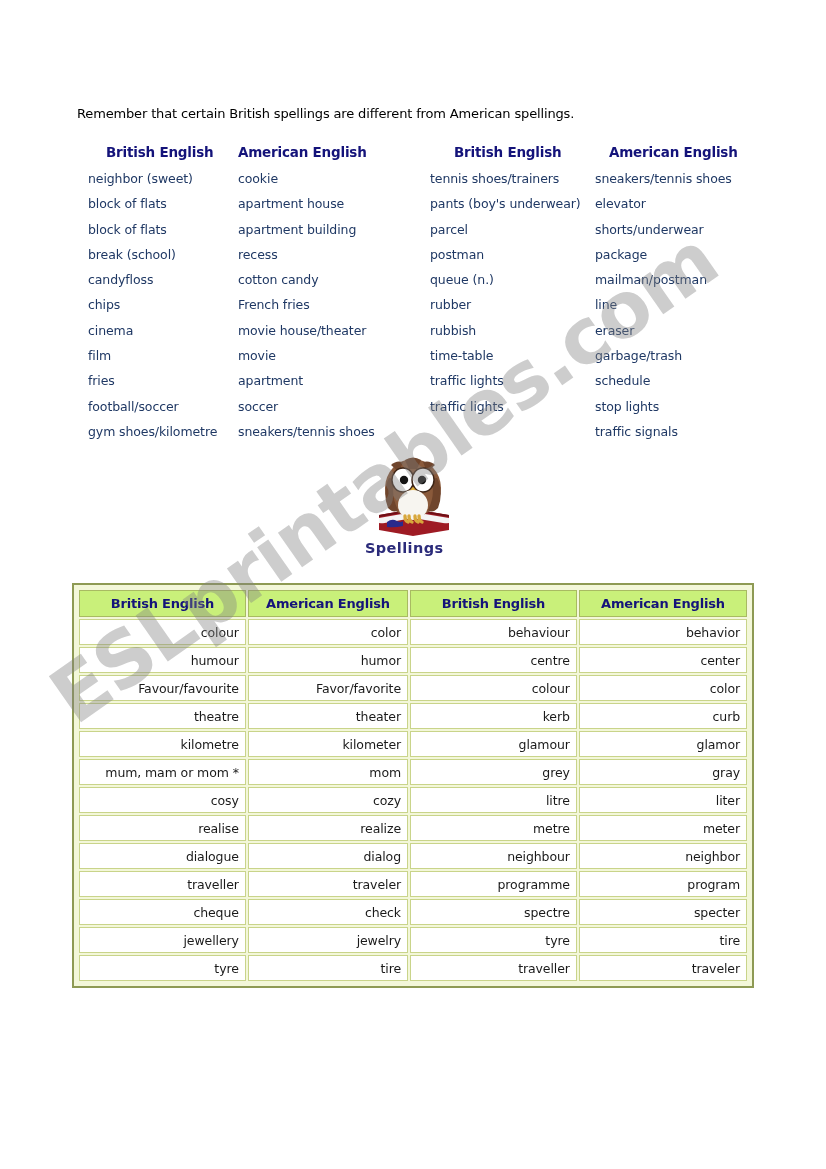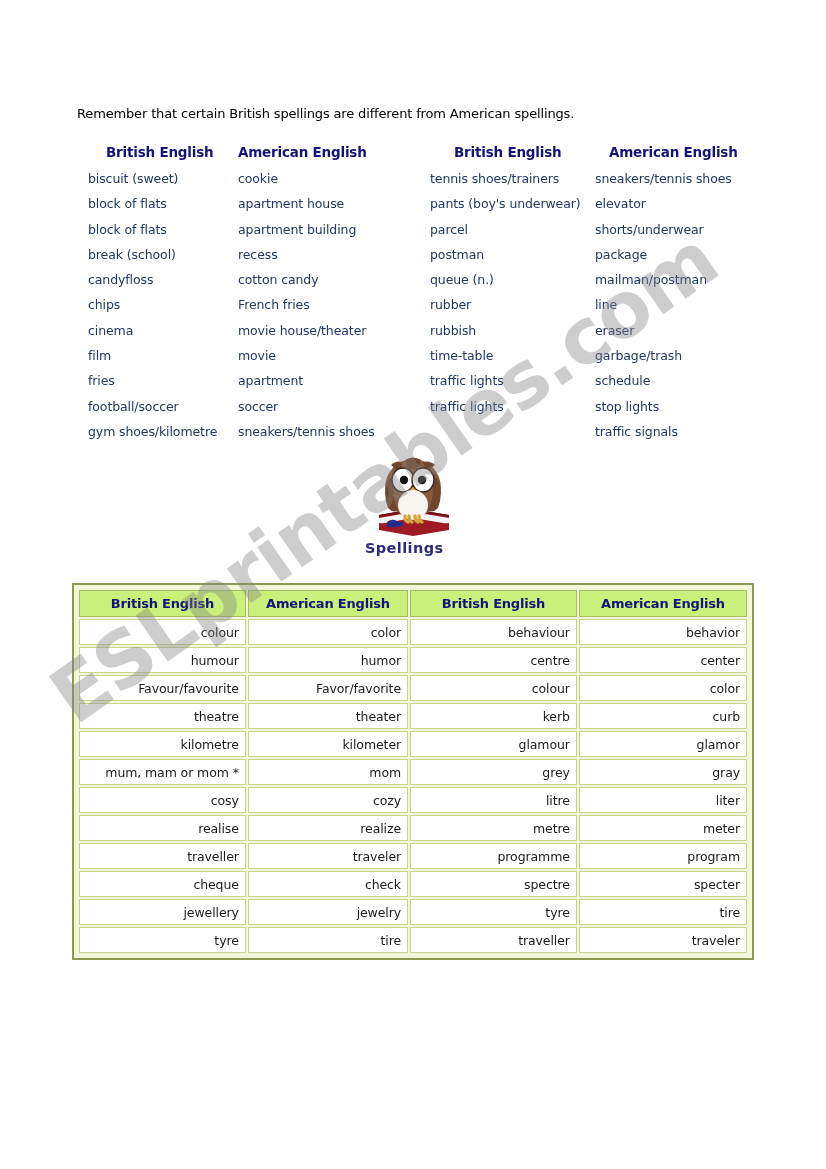--- a/index.html
+++ b/index.html
@@ -180,21 +180,21 @@
 
 <div id="sheet">
 
   <div id="intro">Remember that certain British spellings are different from American spellings.</div>
 
   <div id="word-block">
 
     <div class="wb-col c0">
       <div class="wb-head">British English</div>
       <ul class="wb-list">
-        <li class="wb-item">biscuit (sweet)</li>
+        <li class="wb-item">neighbor (sweet)</li>
         <li class="wb-item">block of flats</li>
         <li class="wb-item">block of flats</li>
         <li class="wb-item">break (school)</li>
         <li class="wb-item">candyfloss</li>
         <li class="wb-item">chips</li>
         <li class="wb-item">cinema</li>
         <li class="wb-item">film</li>
         <li class="wb-item">fries</li>
         <li class="wb-item">football/soccer</li>
         <li class="wb-item">gym shoes/kilometre</li>
@@ -345,20 +345,26 @@
           <td>litre</td>
           <td>liter</td>
         </tr>
         <tr>
           <td>realise</td>
           <td>realize</td>
           <td>metre</td>
           <td>meter</td>
         </tr>
         <tr>
+          <td>dialogue</td>
+          <td>dialog</td>
+          <td>neighbour</td>
+          <td>neighbor</td>
+        </tr>
+        <tr>
           <td>traveller</td>
           <td>traveler</td>
           <td>programme</td>
           <td>program</td>
         </tr>
         <tr>
           <td>cheque</td>
           <td>check</td>
           <td>spectre</td>
           <td>specter</td>

